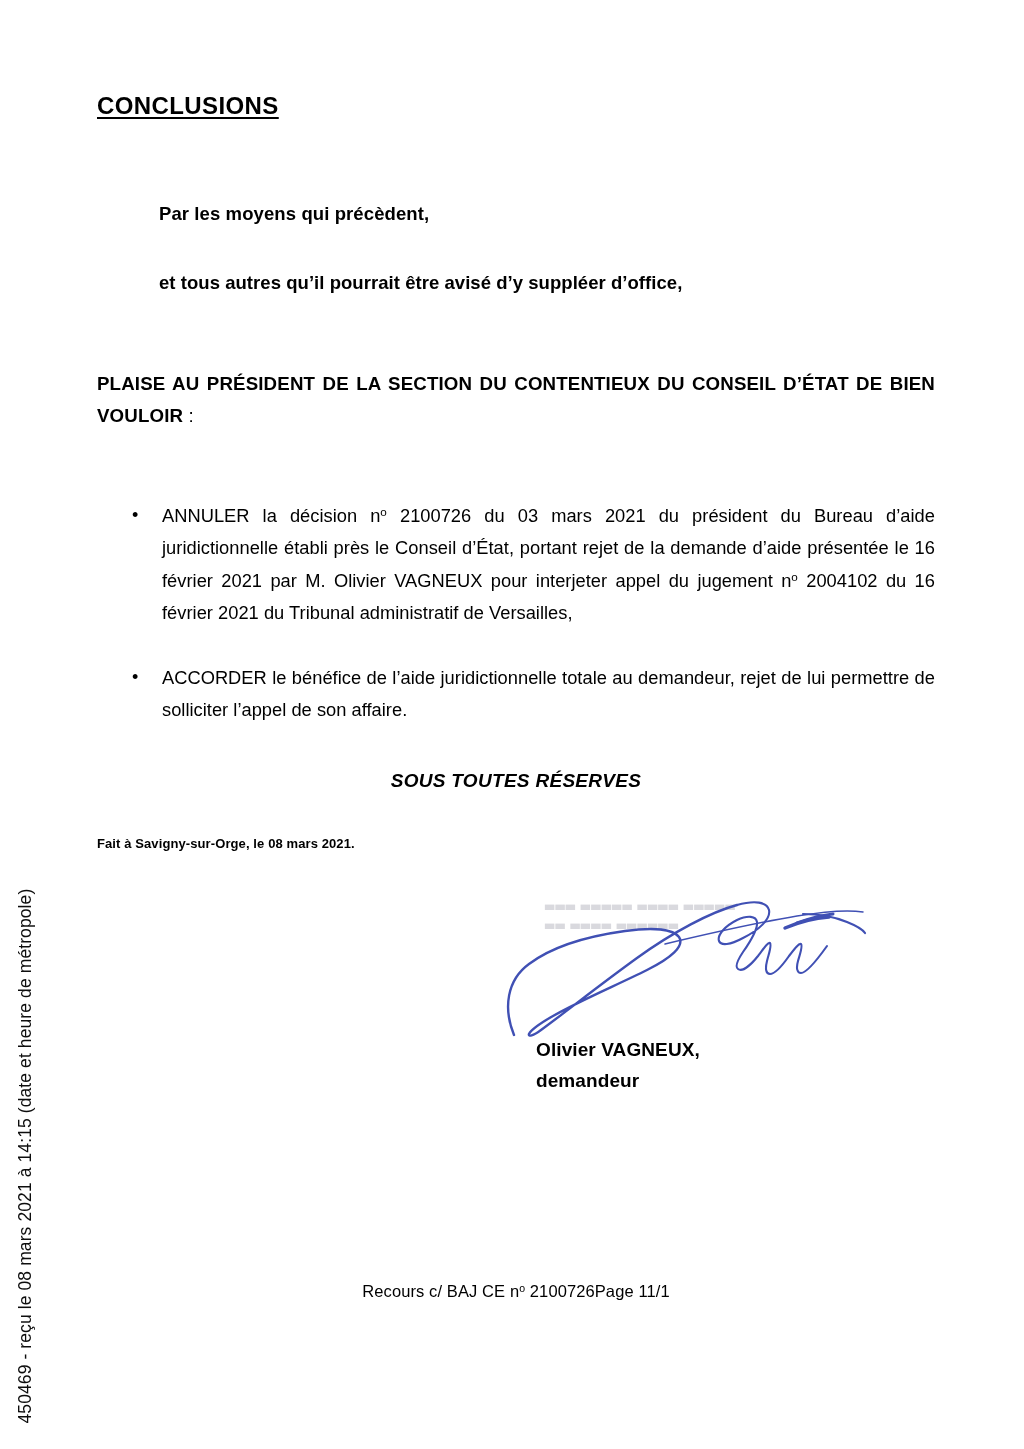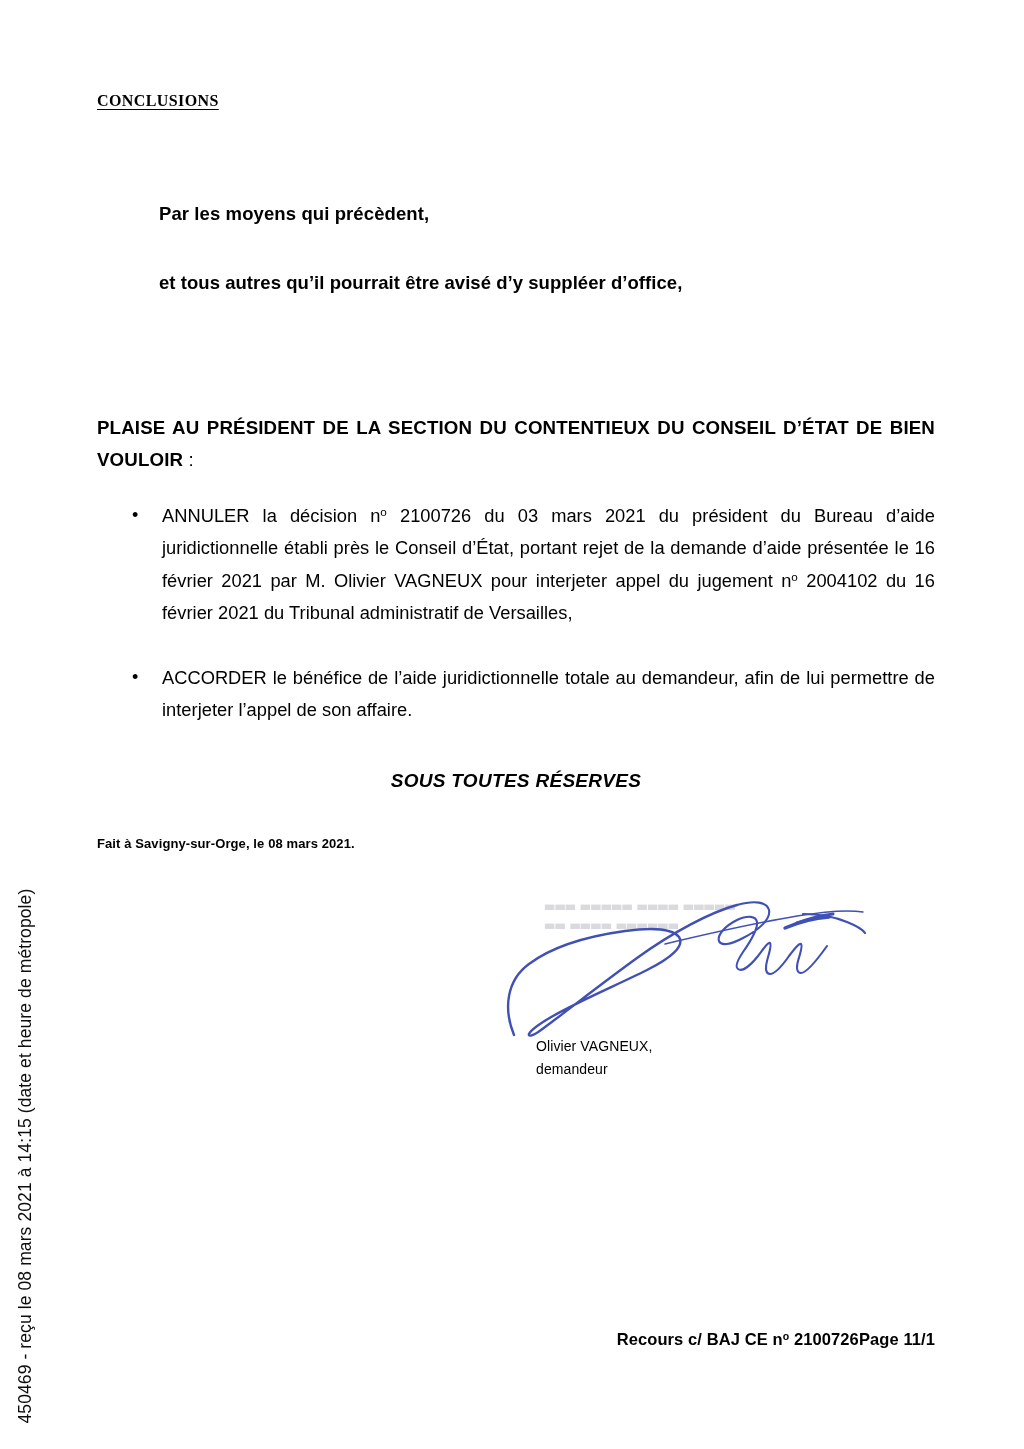--- a/index.html
+++ b/index.html
@@ -49,29 +49,28 @@
   .content {
     position: absolute;
     left: 97px;
     top: 0;
     width: 840px;
   }
 
   .doc-title {
     margin: 0;
     padding: 0;
-    font-size: 16px;
+    font-size: 24px;
     font-weight: bold;
     letter-spacing: 0.4px;
     text-decoration: underline;
     text-underline-offset: 3px;
     position: absolute;
     top: 92px;
     left: 0;
-    font-family: Liberation Serif, serif;
   }
 
   .lead-bold {
     position: absolute;
     top: 203px;
     left: 62px;
     font-size: 18.5px;
     font-weight: bold;
     letter-spacing: 0.1px;
   }
@@ -89,21 +88,20 @@
     position: absolute;
     top: 368px;
     left: 0;
     width: 838px;
     font-size: 18.7px;
     font-weight: bold;
     text-align: justify;
     text-align-last: left;
     line-height: 1.72;
     letter-spacing: 0.15px;
-    margin-top: 44px;
   }
   .plaise .colon { font-weight: 400; }
 
   .claims {
     position: absolute;
     top: 500px;
     left: 0;
     width: 838px;
     margin: 0;
     padding: 0;
@@ -177,37 +175,37 @@
   .sig-svg {
     position: absolute;
     top: 0;
     left: 0;
   }
 
   .signer {
     position: absolute;
     top: 1035px;
     left: 439px;
-    font-size: 14px;
-    font-weight: normal;
+    font-size: 19px;
+    font-weight: bold;
     line-height: 1.62;
     letter-spacing: 0.1px;
   }
 
   
   .footer {
     position: absolute;
-    top: 1330px;
+    top: 1282px;
     left: 0;
     width: 838px;
     display: flex;
-    justify-content: flex-end;
+    justify-content: center;
     align-items: baseline;
     font-size: 16.5px;
-    font-weight: bold;
+    font-weight: normal;
     letter-spacing: 0.1px;
   }
 </style>
 </head>
 <body>
 
 <div id="page">
 
   <div class="side-stamp">
     <div class="side-stamp-text">450469 - reçu le 08 mars 2021 à 14:15 (date et heure de métropole)</div>
@@ -223,21 +221,21 @@
 
     <div class="plaise">
       <span>PLAISE AU PRÉSIDENT DE LA SECTION DU CONTENTIEUX DU CONSEIL D’ÉTAT DE BIEN VOULOIR</span><span class="colon"> :</span>
     </div>
 
     <ul class="claims">
       <li class="claim">
         <span class="bullet">•</span><b>ANNULER</b><span> la décision n</span><sup class="ord">o</sup><span> 2100726 du 03 mars 2021 du président du Bureau d’aide juridictionnelle établi près le Conseil d’État, portant rejet de la demande d’aide présentée le 16 février 2021 par M. Olivier VAGNEUX pour interjeter appel du jugement n</span><sup class="ord">o</sup><span> 2004102 du 16 février 2021 du Tribunal administratif de Versailles,</span>
       </li>
       <li class="claim">
-        <span class="bullet">•</span><b>ACCORDER</b><span> le bénéfice de l’aide juridictionnelle totale au demandeur, afin de lui permettre de interjeter l’appel de son affaire.</span>
+        <span class="bullet">•</span><b>ACCORDER</b><span> le bénéfice de l’aide juridictionnelle totale au demandeur, rejet de lui permettre de solliciter l’appel de son affaire.</span>
       </li>
     </ul>
 
     <div class="reserves">SOUS TOUTES RÉSERVES</div>
 
     <div class="fait">Fait à Savigny-sur-Orge, le 08 mars 2021.</div>
 
     <div class="signature-wrap">
       <div class="ghost-text">
         ▃▃▃ ▃▃▃▃▃ ▃▃▃▃ ▃▃▃▃▃<br>▃▃ ▃▃▃▃ ▃▃▃▃▃▃

